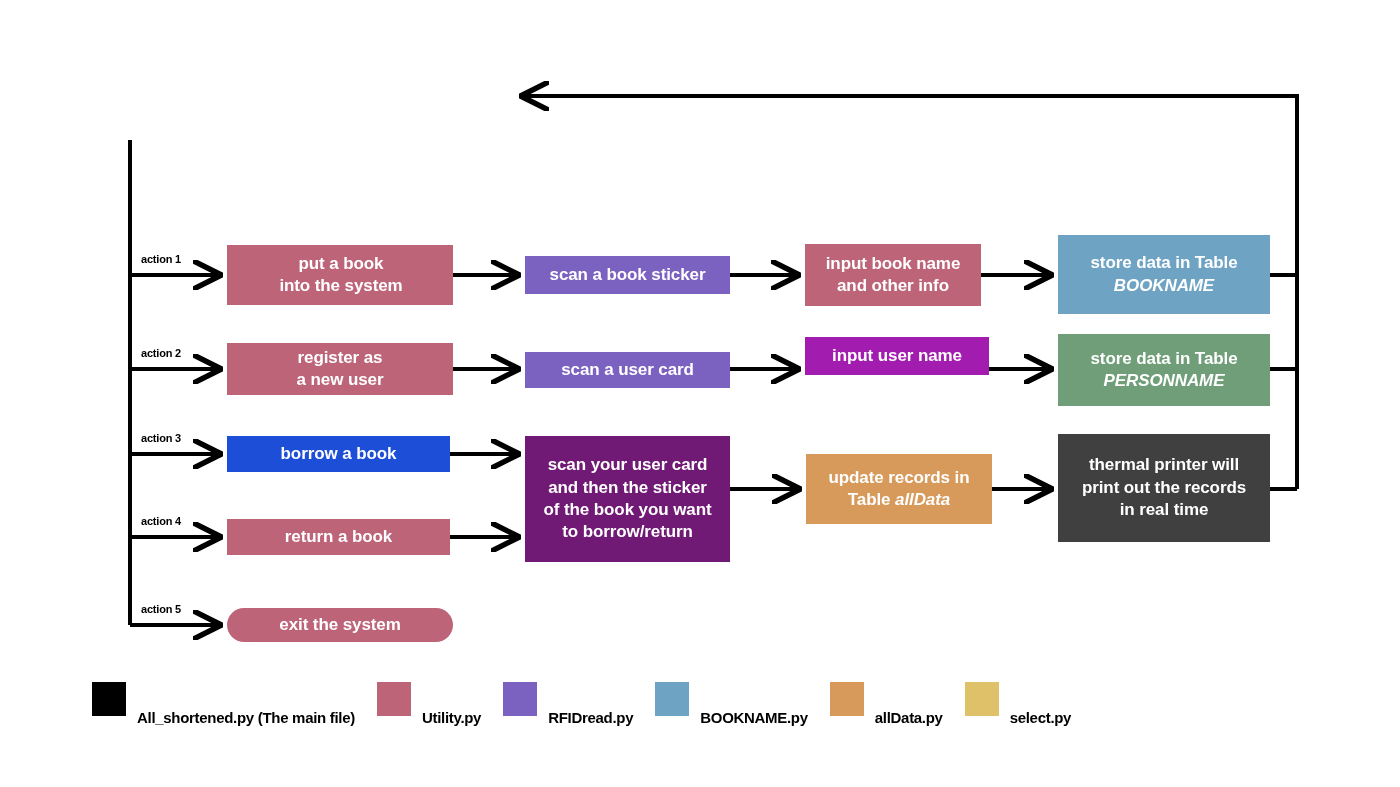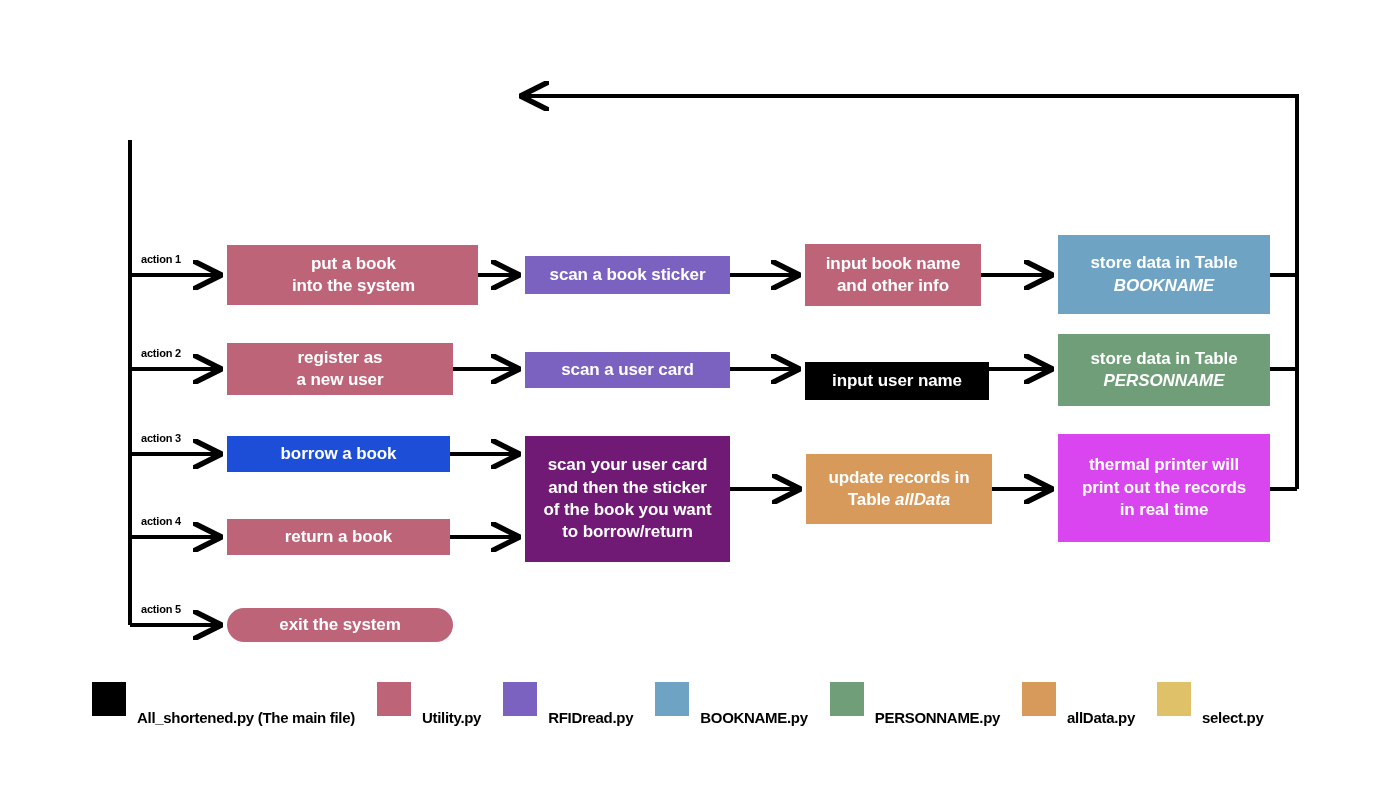--- a/index.html
+++ b/index.html
@@ -164,57 +164,57 @@
   </svg>
 
 
   <div class="action-label" style="left:141px; top:253px;">action 1</div>
   <div class="action-label" style="left:141px; top:347px;">action 2</div>
   <div class="action-label" style="left:141px; top:432px;">action 3</div>
   <div class="action-label" style="left:141px; top:515px;">action 4</div>
   <div class="action-label" style="left:141px; top:603px;">action 5</div>
 
   <div id="nodes">
-      <div class="node" style="left: 227px; top: 245px; width: 251px; height: 60px; background: rgb(189, 100, 121); padding-left: 8px;">
+      <div class="node" style="left: 227px; top: 245px; width: 226px; height: 60px; background: rgb(189, 100, 121); padding-left: 8px;">
         <span>put a book<br>into the system</span>
       </div>
       <div class="node" style="left: 525px; top: 256px; width: 205px; height: 38px; background: rgb(123, 98, 192);">
         <span>scan a book sticker</span>
       </div>
       <div class="node" style="left: 805px; top: 244px; width: 176px; height: 62px; background: rgb(189, 100, 121);">
         <span>input book name<br>and other info</span>
       </div>
       <div class="node" style="left: 1058px; top: 235px; width: 212px; height: 79px; background: rgb(111, 163, 196);">
         <span>store data in Table<br><i class="em">BOOKNAME</i></span>
       </div>
       <div class="node" style="left: 227px; top: 343px; width: 226px; height: 52px; background: rgb(189, 100, 121);">
         <span>register as<br>a new user</span>
       </div>
       <div class="node" style="left: 525px; top: 352px; width: 205px; height: 36px; background: rgb(123, 98, 192);">
         <span>scan a user card</span>
       </div>
-      <div class="node" style="left: 805px; top: 362px; width: 184px; height: 38px; background: #000000;">
+      <div class="node" style="left: 805px; top: 337px; width: 184px; height: 38px; background: #a21caf;">
         <span>input user name</span>
       </div>
       <div class="node" style="left: 1058px; top: 334px; width: 212px; height: 72px; background: rgb(111, 158, 121);">
         <span>store data in Table<br><i class="em">PERSONNAME</i></span>
       </div>
       <div class="node" style="left: 227px; top: 436px; width: 223px; height: 36px; background: #1d4ed8;">
         <span>borrow a book</span>
       </div>
       <div class="node" style="left: 227px; top: 519px; width: 223px; height: 36px; background: rgb(189, 100, 121);">
         <span>return a book</span>
       </div>
       <div class="node" style="left: 525px; top: 436px; width: 205px; height: 126px; background: #701a75;">
         <span>scan your user card<br>and then the sticker<br>of the book you want<br>to borrow/return</span>
       </div>
       <div class="node" style="left: 806px; top: 454px; width: 186px; height: 70px; background: rgb(215, 154, 91);">
         <span>update records in<br>Table <i class="em">allData</i></span>
       </div>
-      <div class="node" style="left: 1058px; top: 434px; width: 212px; height: 108px; background: #d946ef;">
+      <div class="node" style="left: 1058px; top: 434px; width: 212px; height: 108px; background: #404040;">
         <span>thermal printer will<br>print out the records<br>in real time</span>
       </div>
       <div class="node" style="left: 227px; top: 608px; width: 226px; height: 34px; background: rgb(189, 100, 121); border-radius: 17px;">
         <span>exit the system</span>
       </div>
     </div>
 
   <div class="legend" id="legend">
       <div class="legend-item">
         <div class="legend-swatch" style="background: rgb(0, 0, 0);"></div>
@@ -226,24 +226,20 @@
       </div>
       <div class="legend-item">
         <div class="legend-swatch" style="background: rgb(123, 98, 192);"></div>
         <div class="legend-label">RFIDread.py</div>
       </div>
       <div class="legend-item">
         <div class="legend-swatch" style="background: rgb(111, 163, 196);"></div>
         <div class="legend-label">BOOKNAME.py</div>
       </div>
       <div class="legend-item">
-        <div class="legend-swatch" style="background: rgb(111, 158, 121);"></div>
-        <div class="legend-label">PERSONNAME.py</div>
-      </div>
-      <div class="legend-item">
         <div class="legend-swatch" style="background: rgb(215, 154, 91);"></div>
         <div class="legend-label">allData.py</div>
       </div>
       <div class="legend-item">
         <div class="legend-swatch" style="background: rgb(222, 193, 105);"></div>
         <div class="legend-label">select.py</div>
       </div>
     </div>
 
 </div>

